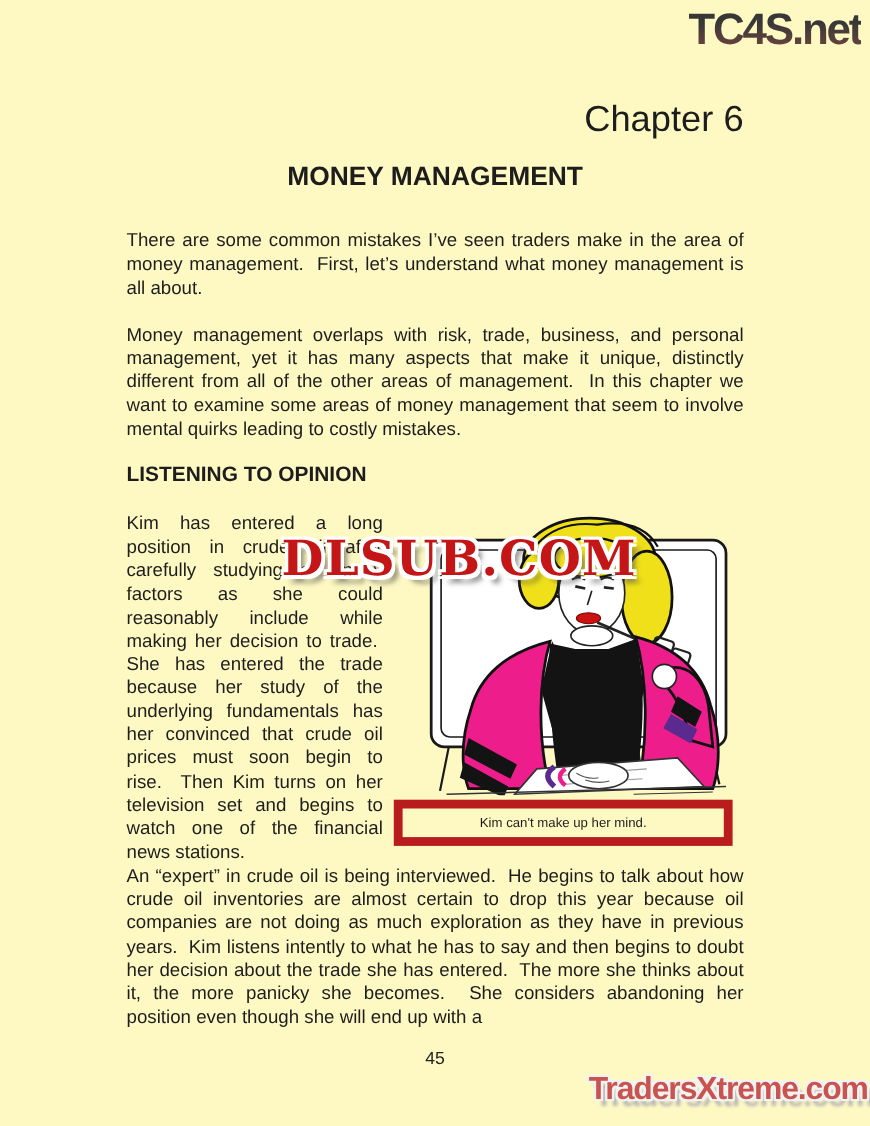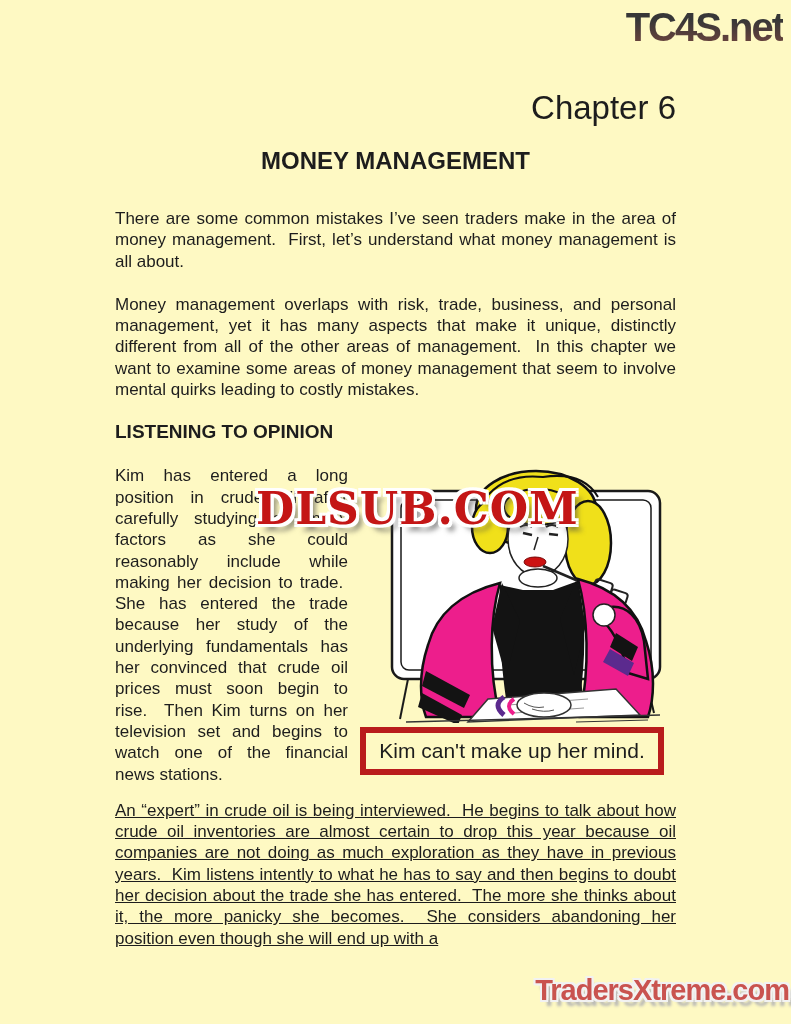--- a/index.html
+++ b/index.html
@@ -74,25 +74,25 @@
     font-size:17px;line-height:21.3px;text-align:justify;
     margin:0;
   }
   .kim-figure{
     flex:1 1 auto;margin:0;padding:0;
     position:relative;
   }
   .kim-figure svg{display:block;}
   .caption-box{
     width:284px;margin:4px auto 0 auto;
-    border:6px solid #b91c1c;
+    border:8px solid #b91c1c;
     padding:6px 4px;
-    font-size:21px;text-align:center;
+    font-size:12px;text-align:center;
   }
-  .kim-rest{margin-top:15px;text-decoration:underline;}
+  .kim-rest{margin-top:1px;}
   .page-number{
     position:absolute;top:954px;left:0;right:0;
     text-align:center;font-size:16px;color:#222;
   }
 </style>
 </head>
 <body>
 
 <div class="page">
 
@@ -163,18 +163,19 @@
         <path d="M166,234 q-10,7 0,15" stroke="#ed1e8c" stroke-width="4" fill="none"></path>
         <path d="M58,257 L312,250" stroke="#333" stroke-width="1.5"></path>
         <path d="M228,257 L300,255" stroke="#333" stroke-width="1"></path>
       </svg>
       <figcaption class="caption-box">Kim can't make up her mind.</figcaption>
     </figure>
   </div>
 
   <p class="body-par kim-rest">An “expert” in crude oil is being interviewed.&nbsp; He begins to talk about how crude oil inventories are almost certain to drop this year because oil companies are not doing as much exploration as they have in previous years.&nbsp; Kim listens intently to what he has to say and then begins to doubt her decision about the trade she has entered.&nbsp; The more she thinks about it, the more panicky she becomes.&nbsp; She considers abandoning her position even though she will end up with a</p>
 
+  <div class="page-number">45</div>
 
   <div class="tx-logo">TradersXtreme.com</div>
 
   <div class="dlsub-watermark">DLSUB.COM</div>
 
 </div>
 
 </body></html>

